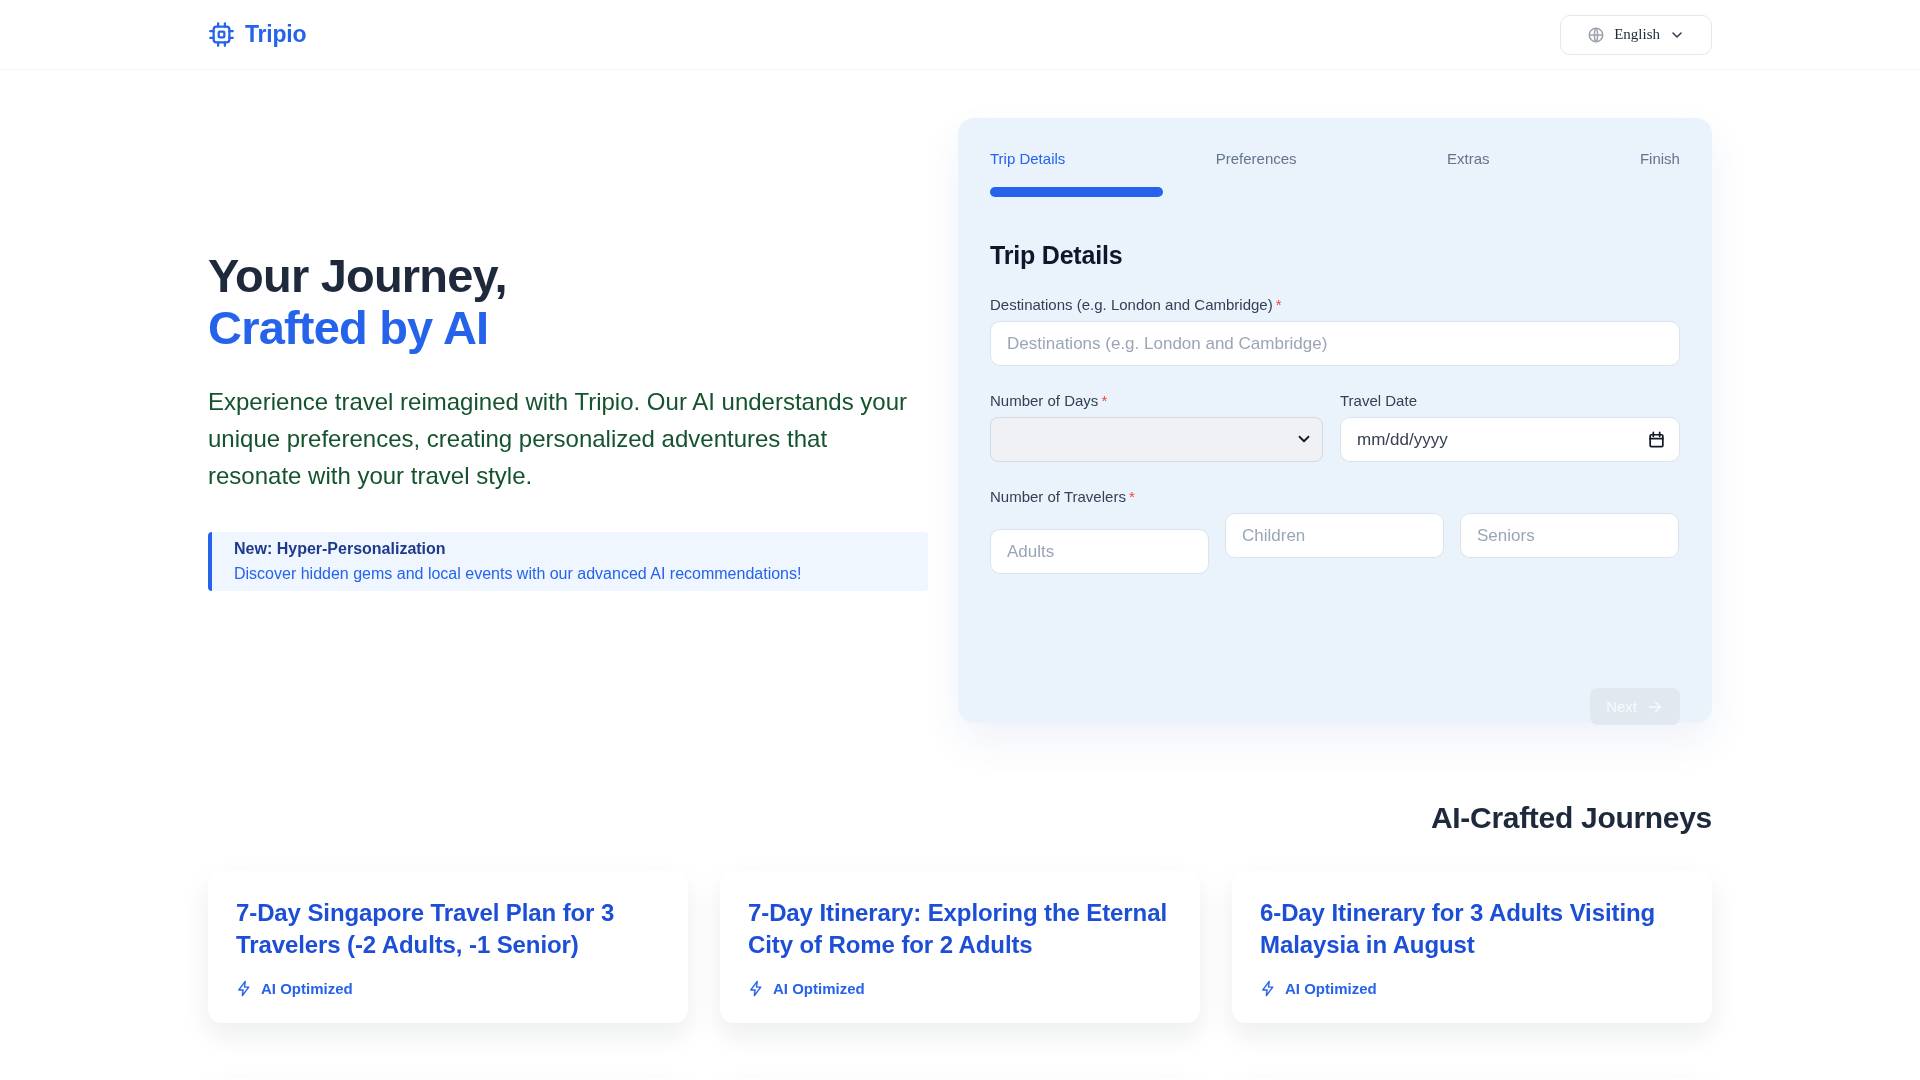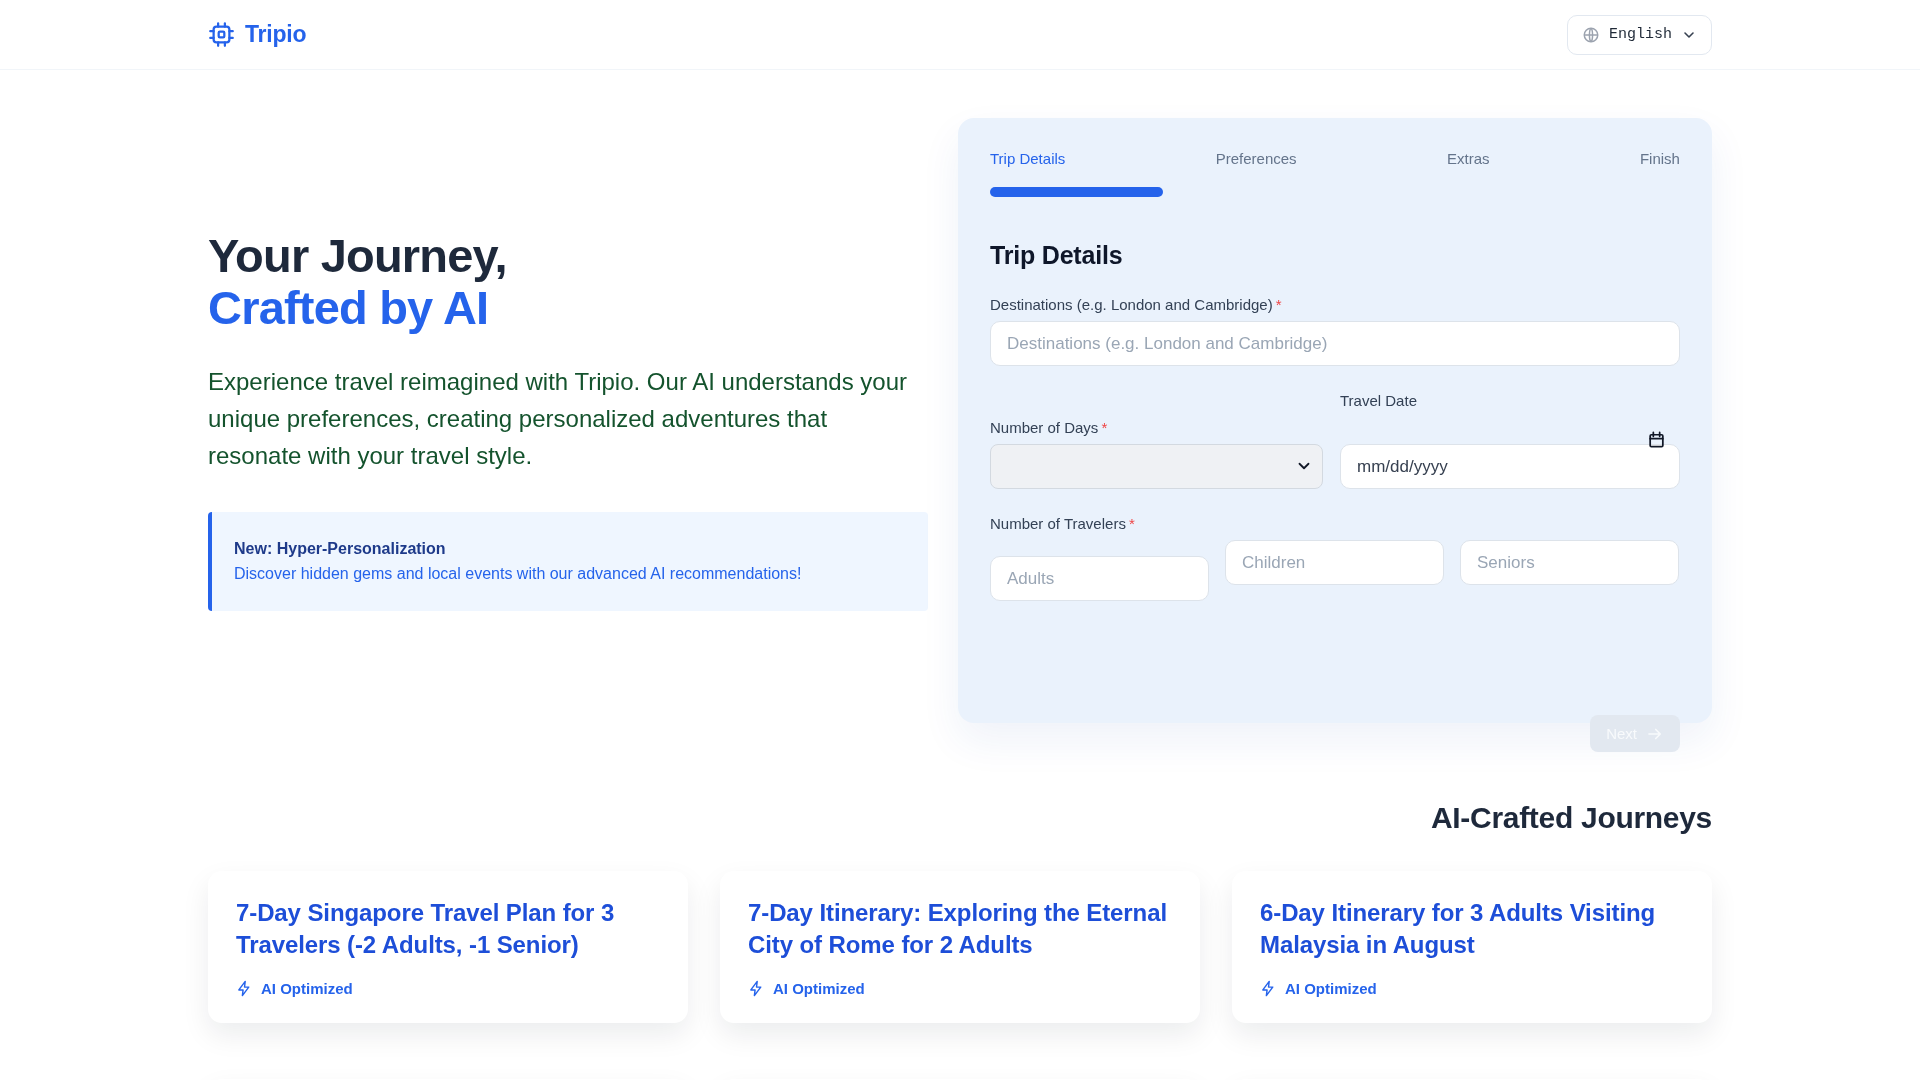--- a/index.html
+++ b/index.html
@@ -13,35 +13,35 @@
   .shell { width: 1504px; margin: 0 auto; }
 
   
   .header { height: 70px; border-bottom: 1px solid #f1f5f9; background: #fff; }
   .header .shell { height: 100%; display: flex; align-items: center; justify-content: space-between; }
   .brand { display: flex; align-items: center; gap: 10px; cursor: pointer; }
   .brand-name { font-size: 23px; font-weight: 800; color: #2563eb; letter-spacing: -0.2px; }
   .lang-btn {
     display: flex; align-items: center; gap: 9px;
     border: 1px solid #e2e8f0; border-radius: 10px; background: #fff;
-    padding: 10px 14px; font-size: 15px; color: #1f2937; cursor: pointer;
-    font-family: Liberation Mono, monospace;
+    padding: 10px 26px; font-size: 15px; color: #1f2937; cursor: pointer;
+    font-family: Liberation Serif, serif;
   }
 
   
   .hero { padding-top: 48px; }
   .hero .shell { display: flex; align-items: center; justify-content: space-between; }
   .hero-left { width: 730px; }
   .hero-title { font-size: 47px; line-height: 1.12; font-weight: 800; letter-spacing: -0.8px; margin: 0; color: #1e293b; }
   .hero-title .accent { color: #2563eb; }
   .hero-desc { margin: 28px 0 0 0; font-size: 24px; line-height: 1.55; color: #14532d; width: 700px; }
   .callout {
     margin-top: 38px; width: 720px;
     background: #eff6ff; border-left: 4px solid #2563eb;
-    border-radius: 4px; padding: 28px 22px;
+    border-radius: 4px; padding: 8px 22px;
   }
   .callout-title { font-size: 16px; font-weight: 700; color: #1e3a8a; }
   .callout-desc { margin-top: 7px; font-size: 16px; color: #2563eb; }
 
   
   .wizard-card {
     width: 754px; height: 605px; background: #eaf2fc;
     border-radius: 16px; padding: 32px;
     box-shadow: 0 18px 40px rgba(30, 64, 175, 0.07);
   }
@@ -69,21 +69,20 @@
     width: 100%; height: 45px; border: 1px solid #d3d9e0; border-radius: 8px;
     background: #eff1f4; padding: 0 34px 0 12px; font-size: 16px; color: #1f2937;
     font-family: "Liberation Sans", sans-serif;
   }
   .select-chevron { position: absolute; right: 10px; top: 13px; pointer-events: none; }
   .date-wrap { position: relative; margin-top: 8px; }
   .date-input {
     width: 100%; height: 45px; border: 1px solid #dde3ea; border-radius: 10px; background: #fff;
     padding: 0 44px 0 16px; font-size: 17px; color: #1f2937; outline: none;
     font-family: "Liberation Sans", sans-serif;
-    margin-top: 27px;
   }
   .date-input::placeholder { color: #374151; }
   .date-icon { position: absolute; right: 14px; top: 13px; cursor: pointer; }
   .row-3col { display: flex; gap: 16px; }
   .row-3col .text-input { width: 219px; }
   .next-row { display: flex; justify-content: flex-end; margin-top: 114px; }
   .next-btn {
     display: flex; align-items: center; gap: 9px;
     background: #e2e8f0; color: #f8fafc; border: none; border-radius: 8px;
     height: 37px; padding: 0 16px; font-size: 15px; cursor: not-allowed;

